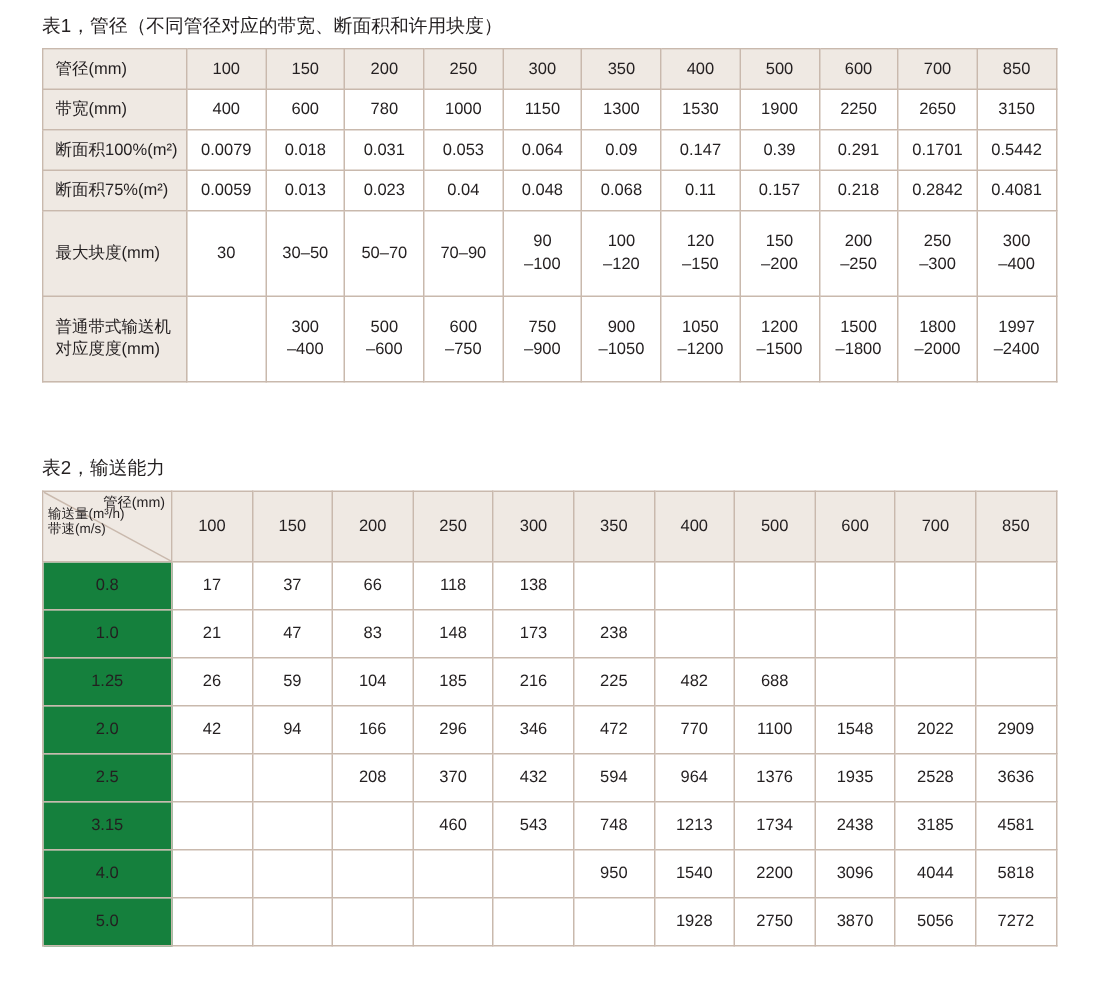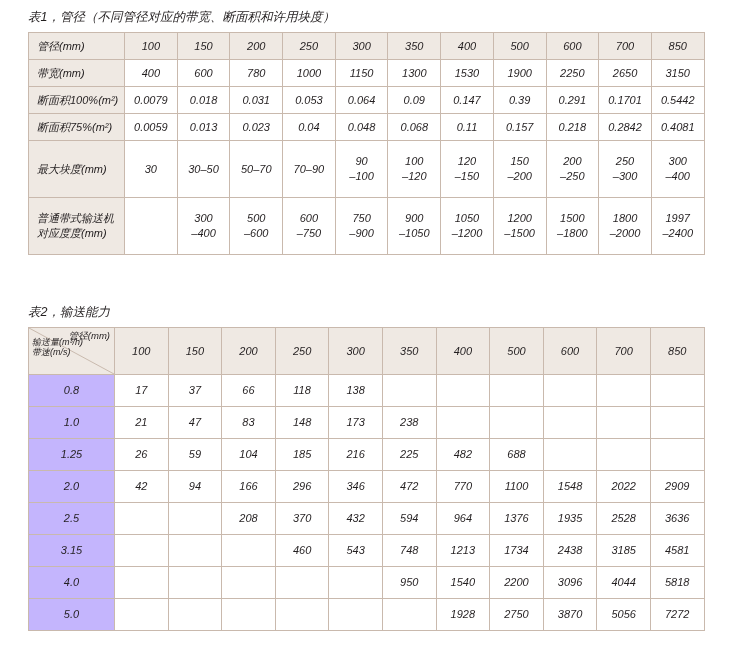--- a/index.html
+++ b/index.html
@@ -13,21 +13,20 @@
     font-family: "Liberation Sans", "DejaVu Sans", sans-serif;
     color: #231f20;
     -webkit-font-smoothing: antialiased;
   }
   .page {
     position: relative;
     width: 732px;
     height: 657px;
     box-sizing: border-box;
     padding: 16px;
-    font-style: italic;
   }
   .caption {
     font-size: 12.5px;
     color: #231f20;
     line-height: 1.2;
   }
   #caption1 { position: absolute; left: 28px; top: 10px; }
   #caption2 { position: absolute; left: 28px; top: 305px; }
 
   table.grid {
@@ -98,21 +97,21 @@
   #table2 .corner .lbl-bot {
     position: absolute;
     left: 3px;
     bottom: 17px;
     font-size: 9px;
     text-align: left;
     line-height: 1.05;
     white-space: nowrap;
   }
   #table2 .hdrrow td { height: 46px; background: #efe9e3; }
-  #table2 .speed { background: #c4b5fd; }
+  #table2 .speed { background: #15803d; }
 </style>
 </head>
 <body>
 
 <div class="page">
 
   <div id="caption1" class="caption">表1，管径（不同管径对应的带宽、断面积和许用块度）</div>
 
   <table id="table1" class="grid">
     <colgroup>

